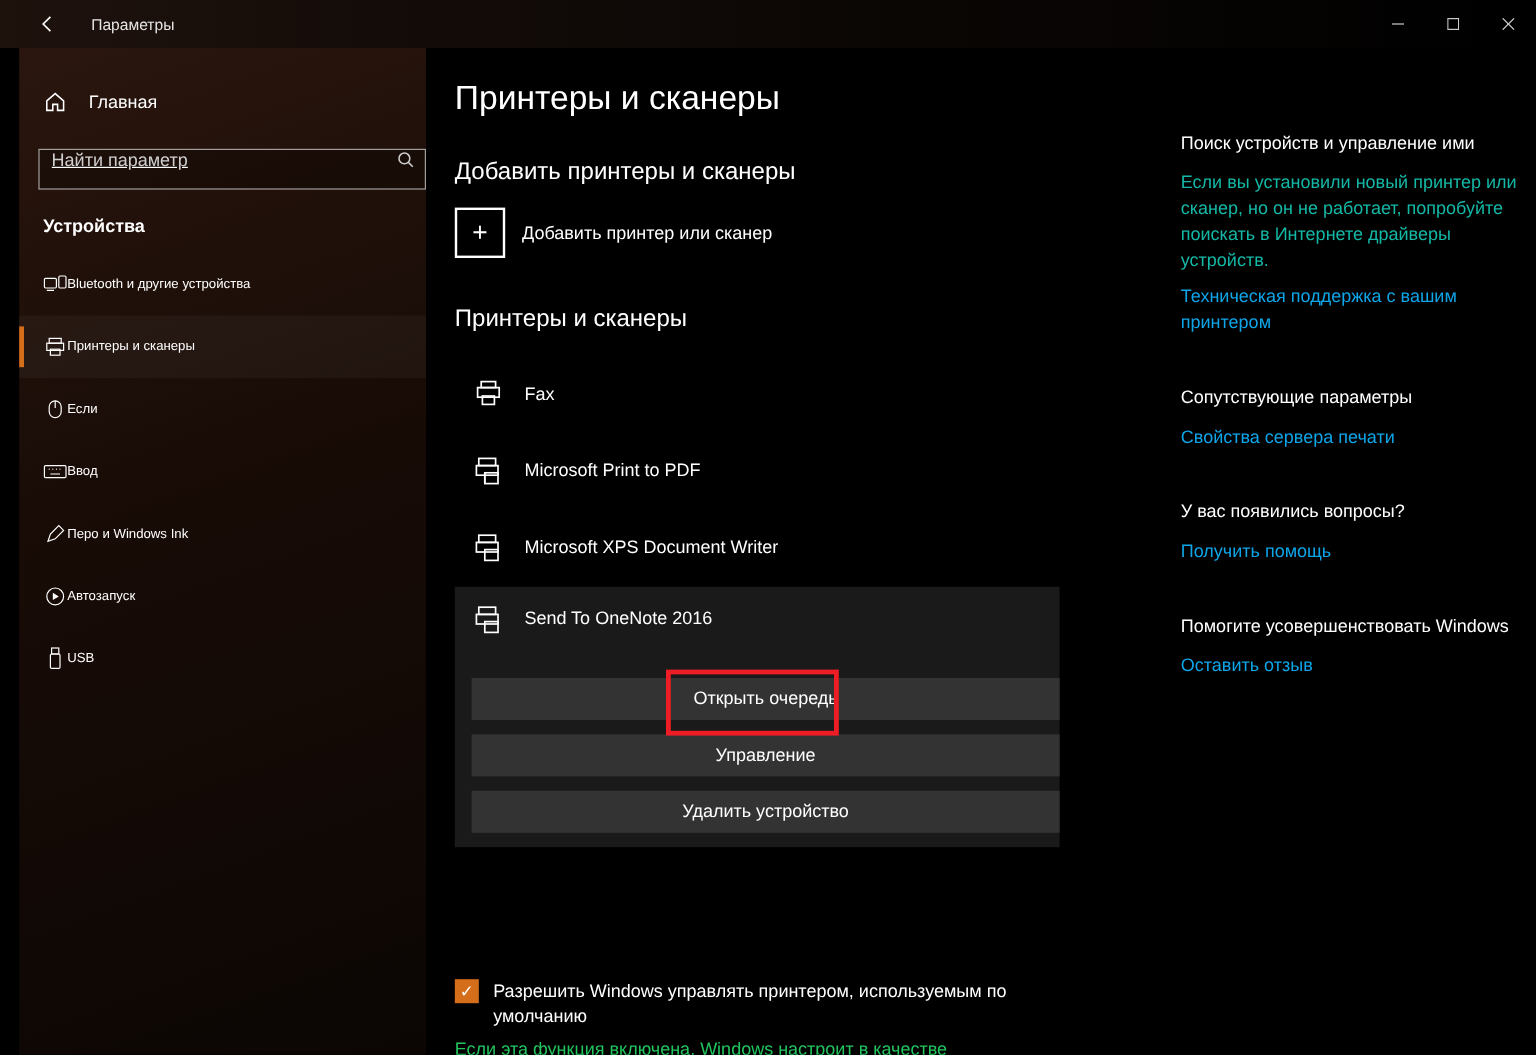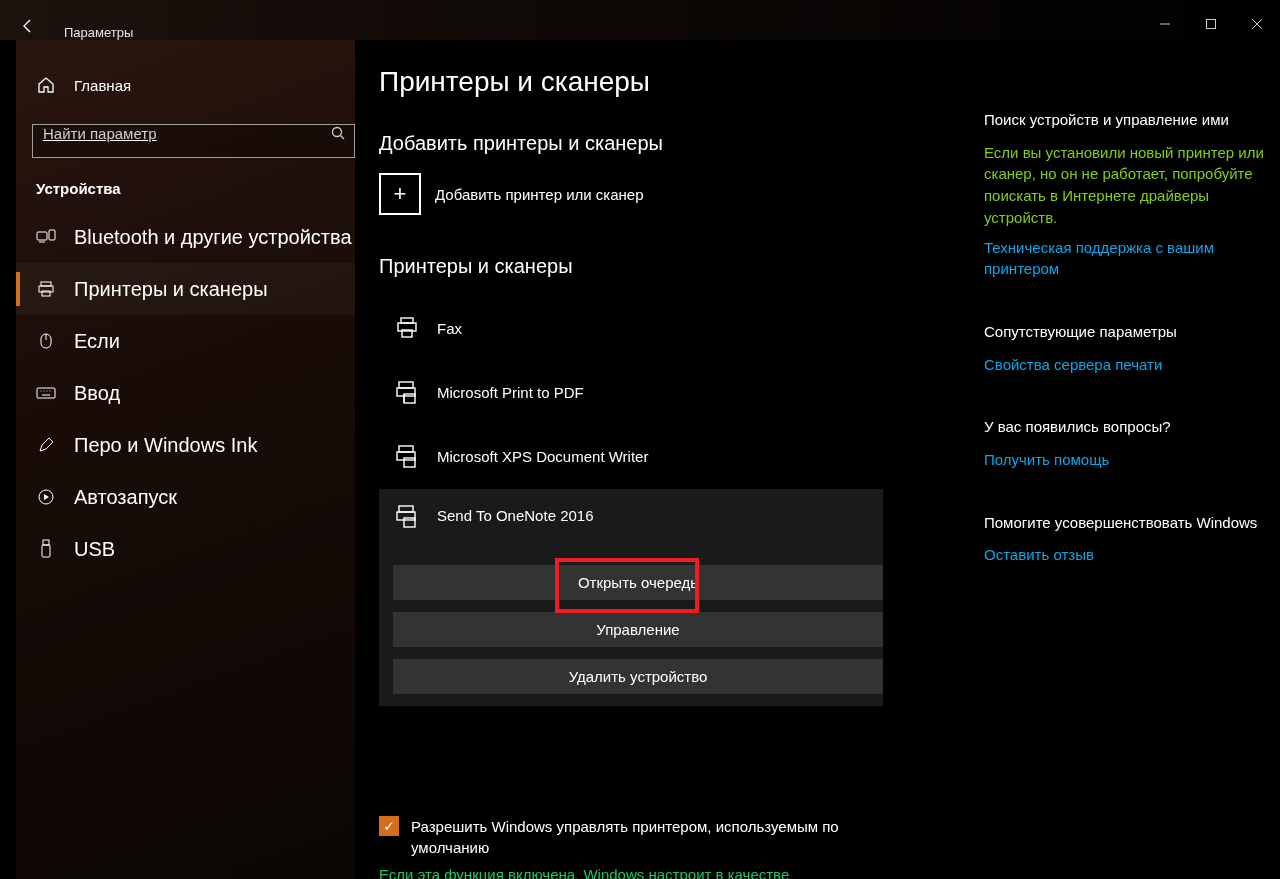--- a/index.html
+++ b/index.html
@@ -9,22 +9,22 @@
     color: #fff;
     font-family: "Segoe UI", Arial, sans-serif;
     font-size: 15px;
     overflow: hidden;
     position: relative;
   }
   
   .titlebar {
     height: 40px;
     display: flex;
-    align-items: flex-end;
-    padding-left: 14px;
+    align-items: center;
+    padding-left: 26px;
     background: linear-gradient(90deg,#1e120d 0%,#120b08 30%,#000 100%);
   }
   .titlebar .back-btn {
     width: 28px; height: 28px;
     display:flex;align-items:center;justify-content:center;
   }
   .titlebar .title {
     margin-left: 22px;
     font-size: 13px;
     color:#e5e5e5;
@@ -65,21 +65,21 @@
   }
   .search-wrap input::placeholder{color:#cfcfcf;}
   .nav-heading{
     padding:0 20px;font-size:15px;font-weight:600;margin-bottom:14px;
   }
   .nav-item{
     height:52px;display:flex;align-items:center;
     padding-left:20px;
     position:relative;
   }
-  .nav-item .lbl{margin-left:18px;font-size:20px;}
+  .nav-item .lbl{font-size:11px;}
   .nav-item.active::before{
     content:"";position:absolute;left:0;top:9px;bottom:9px;width:4px;background:#d56e1b;
   }
   .nav-item.active{background:rgba(255,255,255,0.04);}
   .ico{width:20px;display:inline-flex;align-items:center;justify-content:center;}
 
   
   .main{
     position:absolute;top:40px;left:355px;right:0;bottom:0;
     background:#000;
@@ -134,21 +134,21 @@
     display:flex;align-items:center;justify-content:center;color:#fff;font-size:14px;flex-shrink:0;
   }
   .cb-label{font-size:15px;line-height:1.4;}
   .cb-desc{color:#22c55e;font-size:15px;line-height:1.45;margin-top:6px;}
 
   
   .right-col{
     padding-left:10px;width:300px;padding-top:44px;
   }
   .rc-heading{font-size:15px;font-weight:400;margin-bottom:12px;line-height:1.3;}
-  .rc-text{color:#84cc16;font-size:15px;line-height:1.45;margin-bottom:8px;}
+  .rc-text{color:#14b8a6;font-size:15px;line-height:1.45;margin-bottom:8px;}
   .rc-link{color:#0ea5e9;font-size:15px;line-height:1.45;display:block;margin-bottom:32px;cursor:pointer;}
   .rc-block{margin-bottom:42px;}
 </style>
 </head>
 <body>
 
 <div class="titlebar">
   <div class="back-btn">
     <svg width="16" height="16" viewBox="0 0 16 16">
         <path d="M10 2 L4 8 L10 14" stroke="#fff" stroke-width="1.4" fill="none"></path>

